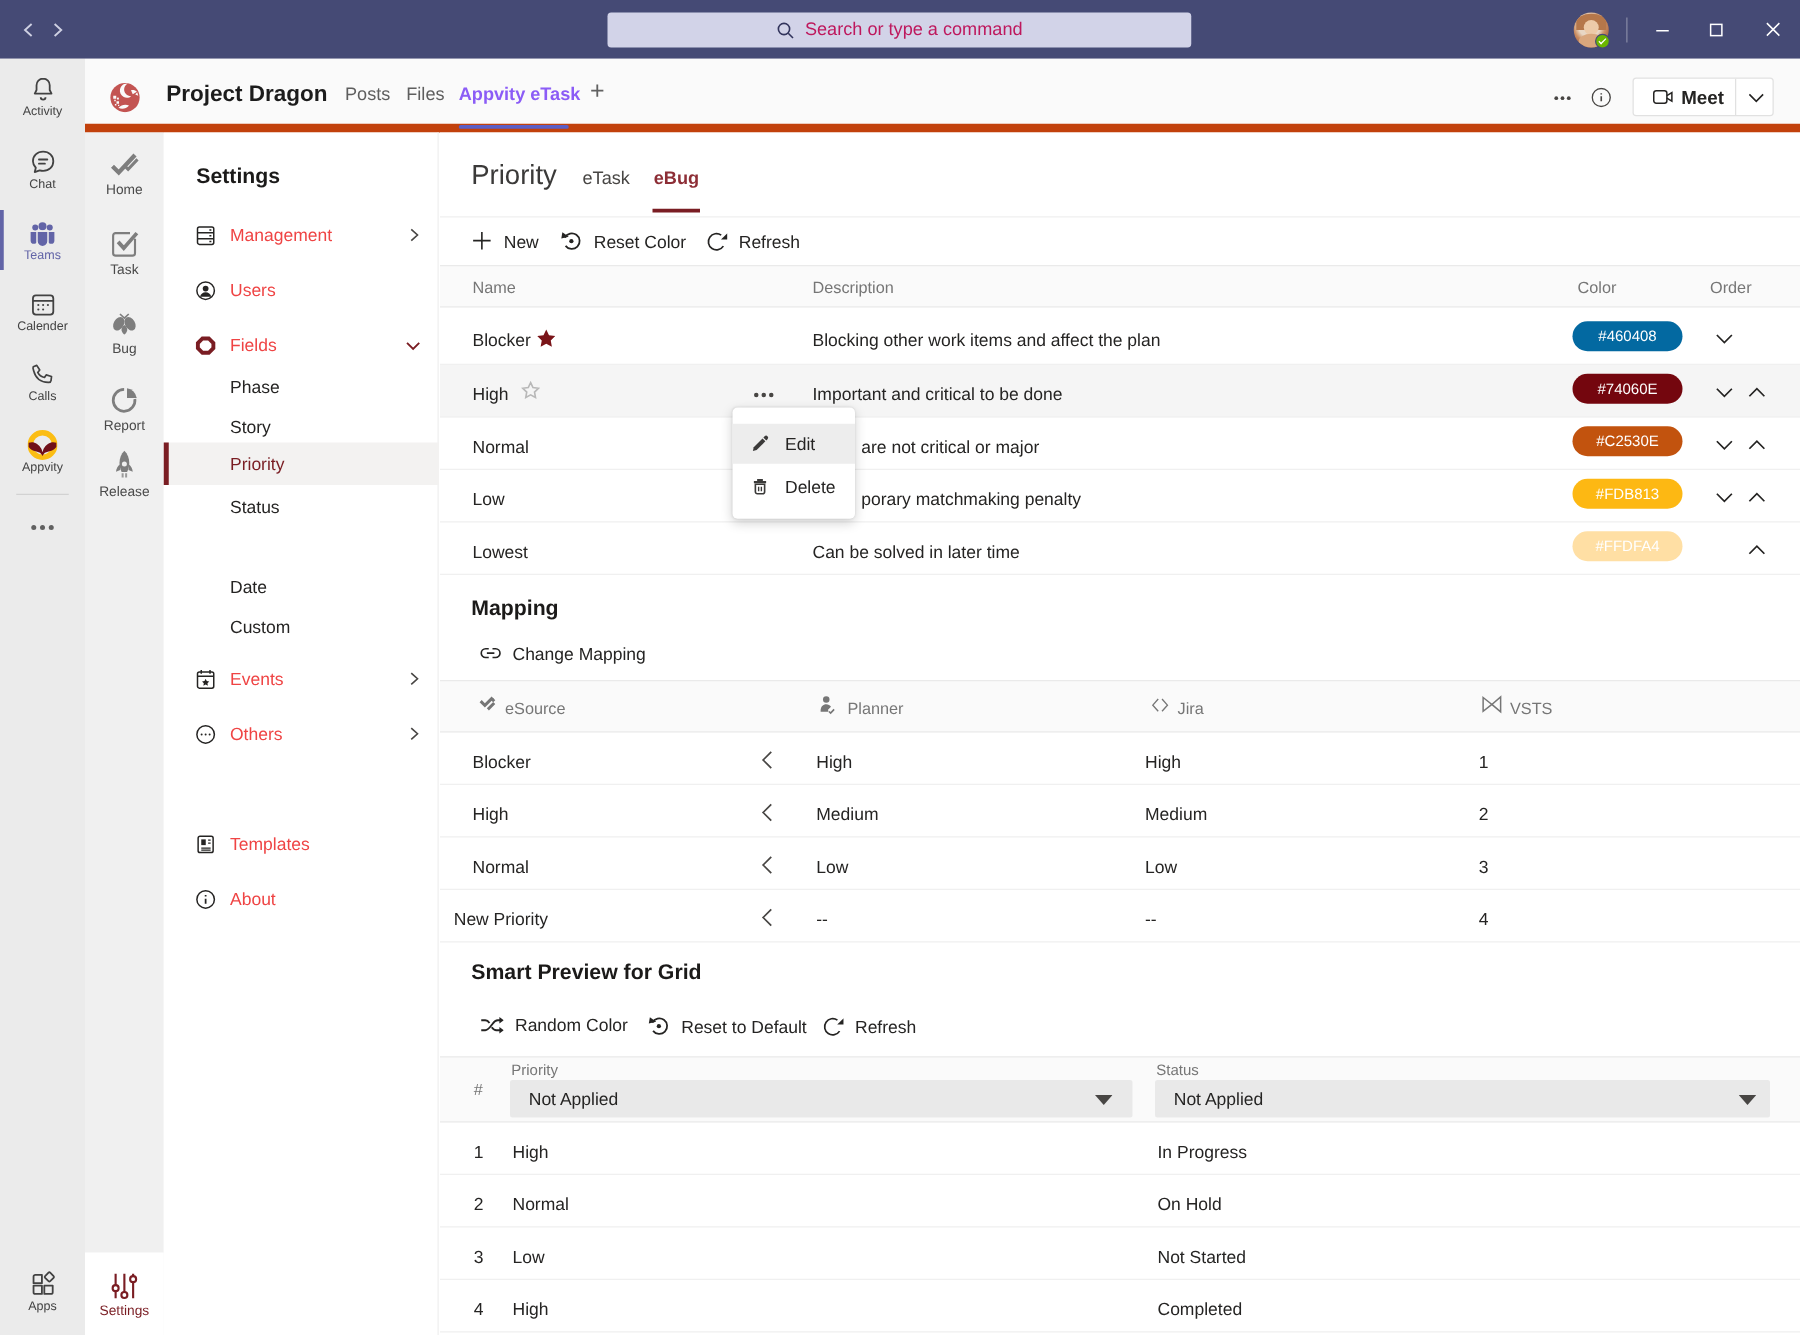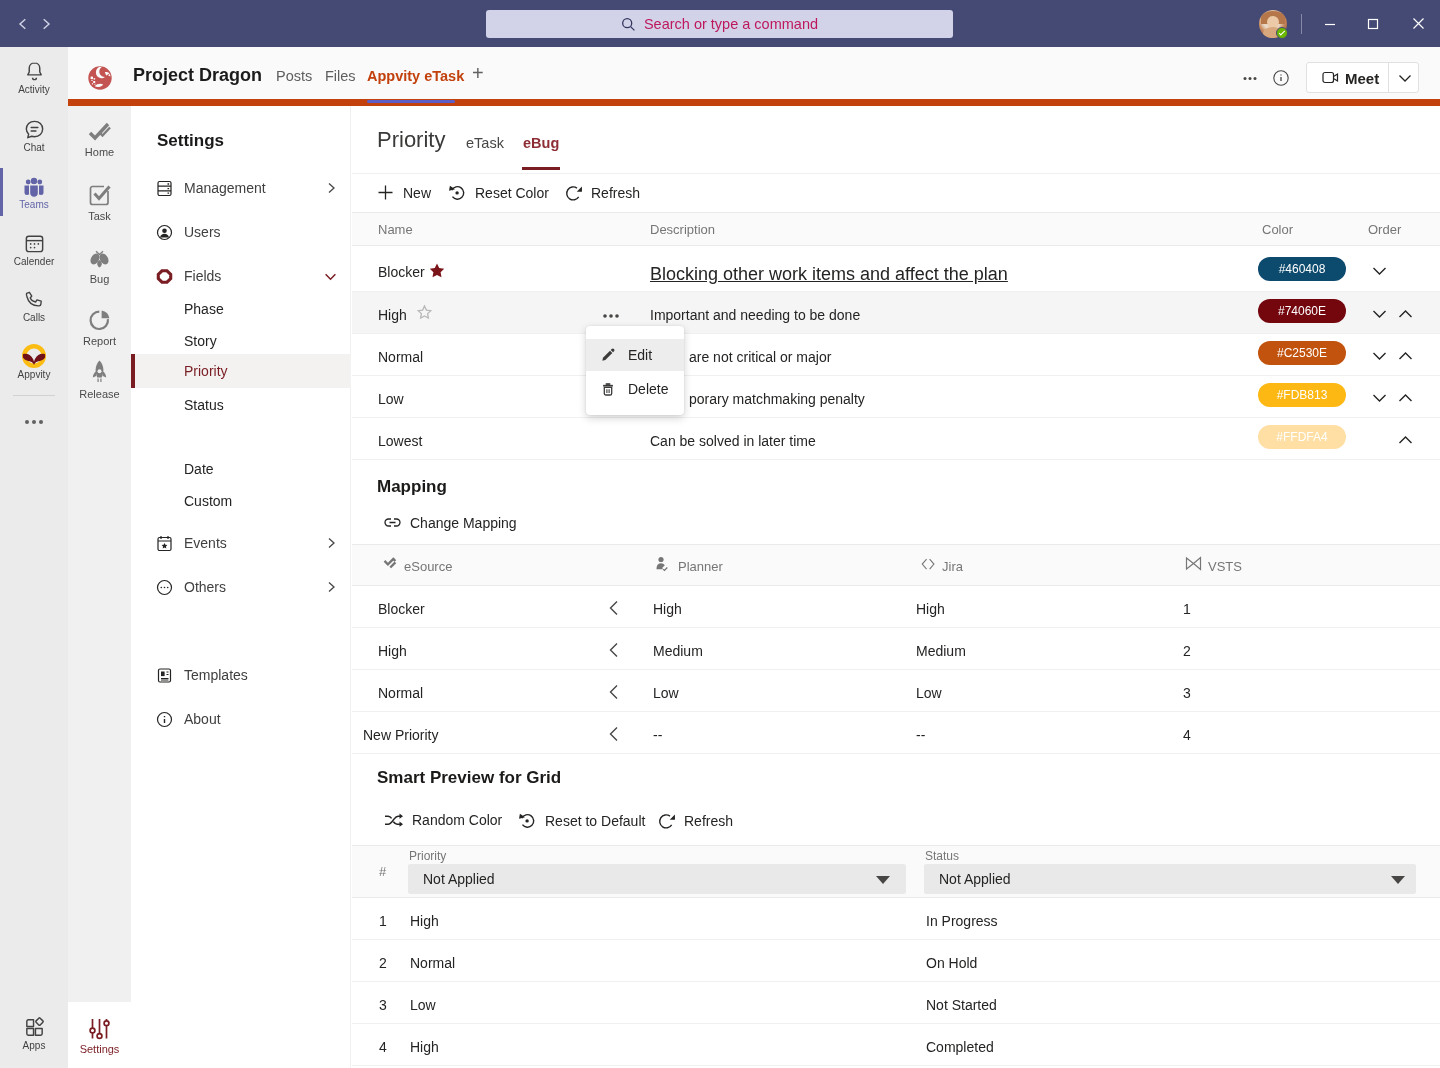--- a/index.html
+++ b/index.html
@@ -32,27 +32,27 @@
   .r2item { position:absolute; left:0; width:63px; text-align:center; color:#696969; }
   .r2item .lbl { font-size:11px; margin-top:2px; color:#4a4a4a; }
   .r2item svg { display:block; margin:0 auto; }
   .settingsTile { position:absolute; left:0; top:896px; width:63px; height:66px; background:#fff; color:#7a1d23; text-align:center; }
   .settingsTile .lbl { font-size:11px; margin-top:2px; color:#7a1d23; }
 
   
   .hdr { position:absolute; left:68px; top:47px; width:1372px; height:59px; background:#fafafa; border-bottom:7px solid #c2410c; }
   .hdr .title { position:absolute; left:65px; top:18px; font-size:18px; font-weight:bold; color:#1c1c1c; }
   .hdr .tab { position:absolute; top:21px; font-size:14.5px; color:#5e5e5e; }
-  .hdr .tab.active { color:#c2410c; font-weight:bold; }
+  .hdr .tab.active { color:#8b5cf6; font-weight:bold; }
   .hdr .tabline { position:absolute; left:299px; top:53px; width:88px; height:3px; background:#5b5fc7; border-radius:2px; }
 
   
   .nav { position:absolute; left:131px; top:106px; width:220px; height:962px; background:#fff; border-right:1px solid #f0f0f0; }
   .nav h1 { position:absolute; left:26px; top:25px; font-size:17px; font-weight:bold; color:#1b1a19; }
-  .navitem { position:absolute; left:0; width:220px; height:34px; display:flex; align-items:center; font-size:14px; color:#404040; }
+  .navitem { position:absolute; left:0; width:220px; height:34px; display:flex; align-items:center; font-size:14px; color:#ef4444; }
   .navitem svg { position:absolute; left:25px; }
   .navitem .txt { position:absolute; left:53px; }
   .navitem .chev { position:absolute; left:auto; right:14px; }
   .subitem { position:absolute; left:0; width:220px; height:33px; display:flex; align-items:center; font-size:14px; color:#252423; }
   .subitem .txt { position:absolute; left:53px; }
   .subitem.sel { background:#f3f2f1; color:#7a1d23; }
   .selbar { position:absolute; left:0; top:248px; width:4px; height:34px; background:#7a1d23; }
 
   
   .main { position:absolute; left:352px; top:106px; width:1088px; height:962px; background:#fff; }
@@ -401,37 +401,37 @@
   <div class="m gray" style="left:26px;top:116px;font-size:13px;">Name</div>
   <div class="m gray" style="left:298px;top:116px;font-size:13px;">Description</div>
   <div class="m gray" style="left:910px;top:116px;font-size:13px;">Color</div>
   <div class="m gray" style="left:1016px;top:116px;font-size:13px;">Order</div>
 
   <div class="m rowline" style="top:140px;height:46px;"></div>
   <div class="m" style="left:26px;top:158px;font-size:14px;">Blocker</div>
   <svg class="m" style="left:76px;top:156px;" width="18" height="18" viewBox="0 0 18 18">
       <path d="M9 1.5 l2.2 4.6 5 .7 -3.6 3.5 .9 5 L9 12.9 4.5 15.3 l.9 -5 L1.8 6.8 l5 -.7 Z" fill="#7a1519"></path>
     </svg>
-  <div class="m" style="left:298px;top:158px;font-size:18px;text-decoration:underline;">Blocking other work items and affect the plan</div>
-  <div class="pill" style="top:151px;background:#0c4a6e;">#460408</div>
+  <div class="m" style="left:298px;top:158px;font-size:14px;">Blocking other work items and affect the plan</div>
+  <div class="pill" style="top:151px;background:#0369a1;">#460408</div>
   <svg class="m chevbtn" style="left:1020px;top:160px;" width="15" height="10" viewBox="0 0 15 10" fill="none" stroke="#252423" stroke-width="1.4">
       <path d="M1.5 2 L7.5 8 L13.5 2"></path>
     </svg>
 
   <div class="m" style="top:186px;left:0;width:1088px;height:42px;background:#f5f5f5;border-bottom:1px solid #f0f0f0;"></div>
   <div class="m" style="left:26px;top:201px;font-size:14px;">High</div>
   <svg class="m" style="left:64px;top:198px;" width="17" height="17" viewBox="0 0 18 18">
       <path d="M9 2.2 l2 4.2 4.6.6 -3.3 3.2 .8 4.6 L9 12.6 4.9 14.8 l.8 -4.6 L2.4 7 l4.6 -.6 Z" fill="none" stroke="#b8b8b8" stroke-width="1.4"></path>
     </svg>
   <svg class="m" style="left:250px;top:207px;" width="18" height="6" viewBox="0 0 18 6">
       <circle cx="3" cy="3" r="1.8" fill="#484644"></circle>
       <circle cx="9" cy="3" r="1.8" fill="#484644"></circle>
       <circle cx="15" cy="3" r="1.8" fill="#484644"></circle>
     </svg>
-  <div class="m" style="left:298px;top:201px;font-size:14px;">Important and needing to be done</div>
+  <div class="m" style="left:298px;top:201px;font-size:14px;">Important and critical to be done</div>
   <div class="pill" style="top:193px;background:#74060e;">#74060E</div>
   <svg class="m chevbtn" style="left:1020px;top:203px;" width="15" height="10" viewBox="0 0 15 10" fill="none" stroke="#252423" stroke-width="1.4">
       <path d="M1.5 2 L7.5 8 L13.5 2"></path>
     </svg>
   <svg class="m chevbtn" style="left:1046px;top:203px;" width="15" height="10" viewBox="0 0 15 10" fill="none" stroke="#252423" stroke-width="1.4">
       <path d="M1.5 8 L7.5 2 L13.5 8"></path>
     </svg>
 
   <div class="m rowline" style="top:228px;height:42px;"></div>
   <div class="m" style="left:26px;top:243px;font-size:14px;">Normal</div>

